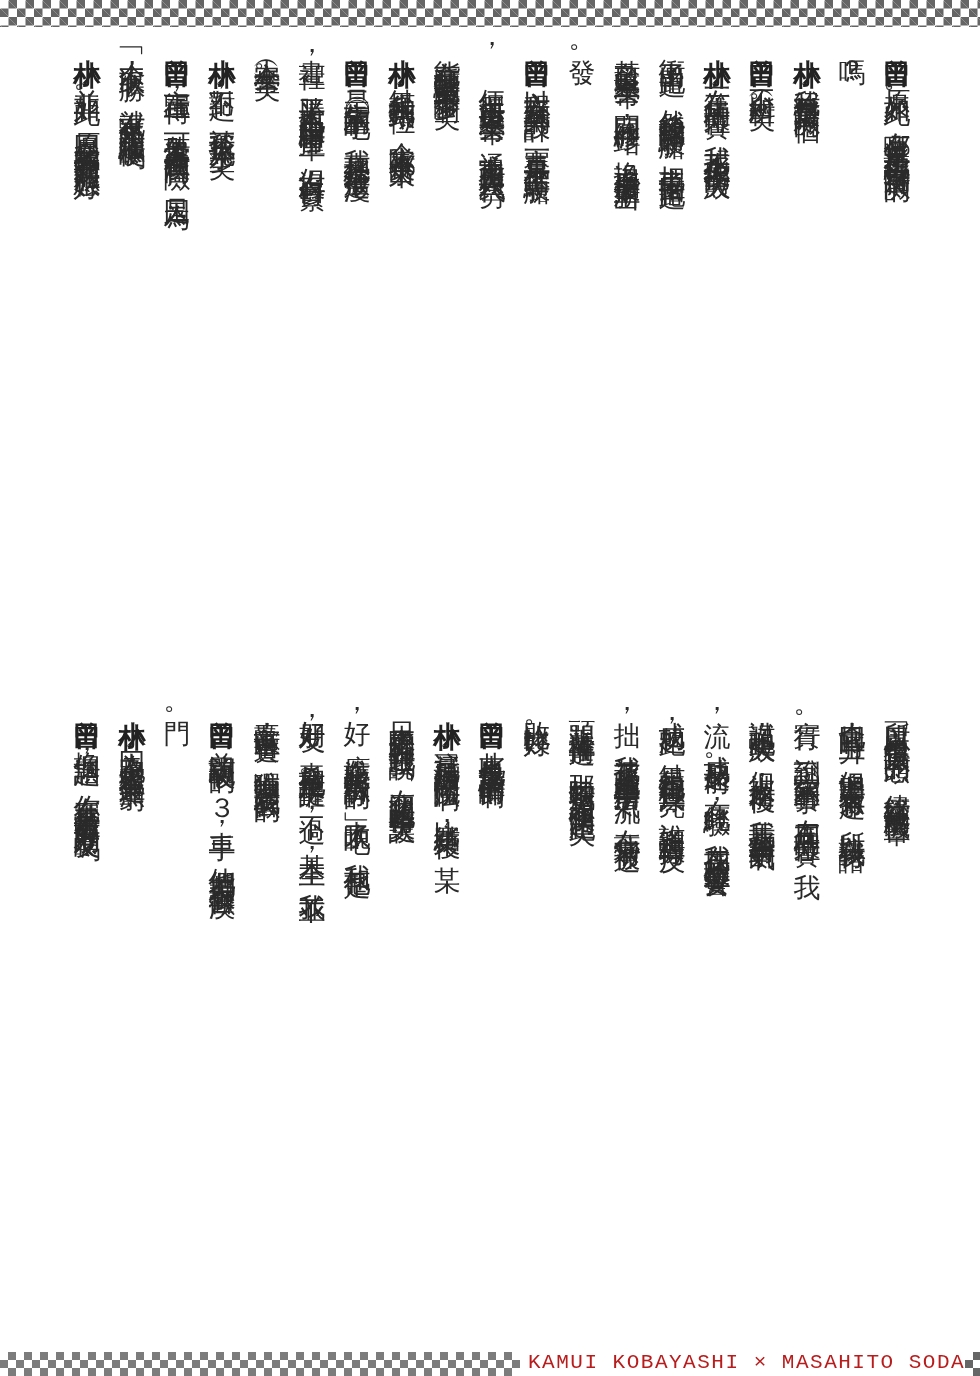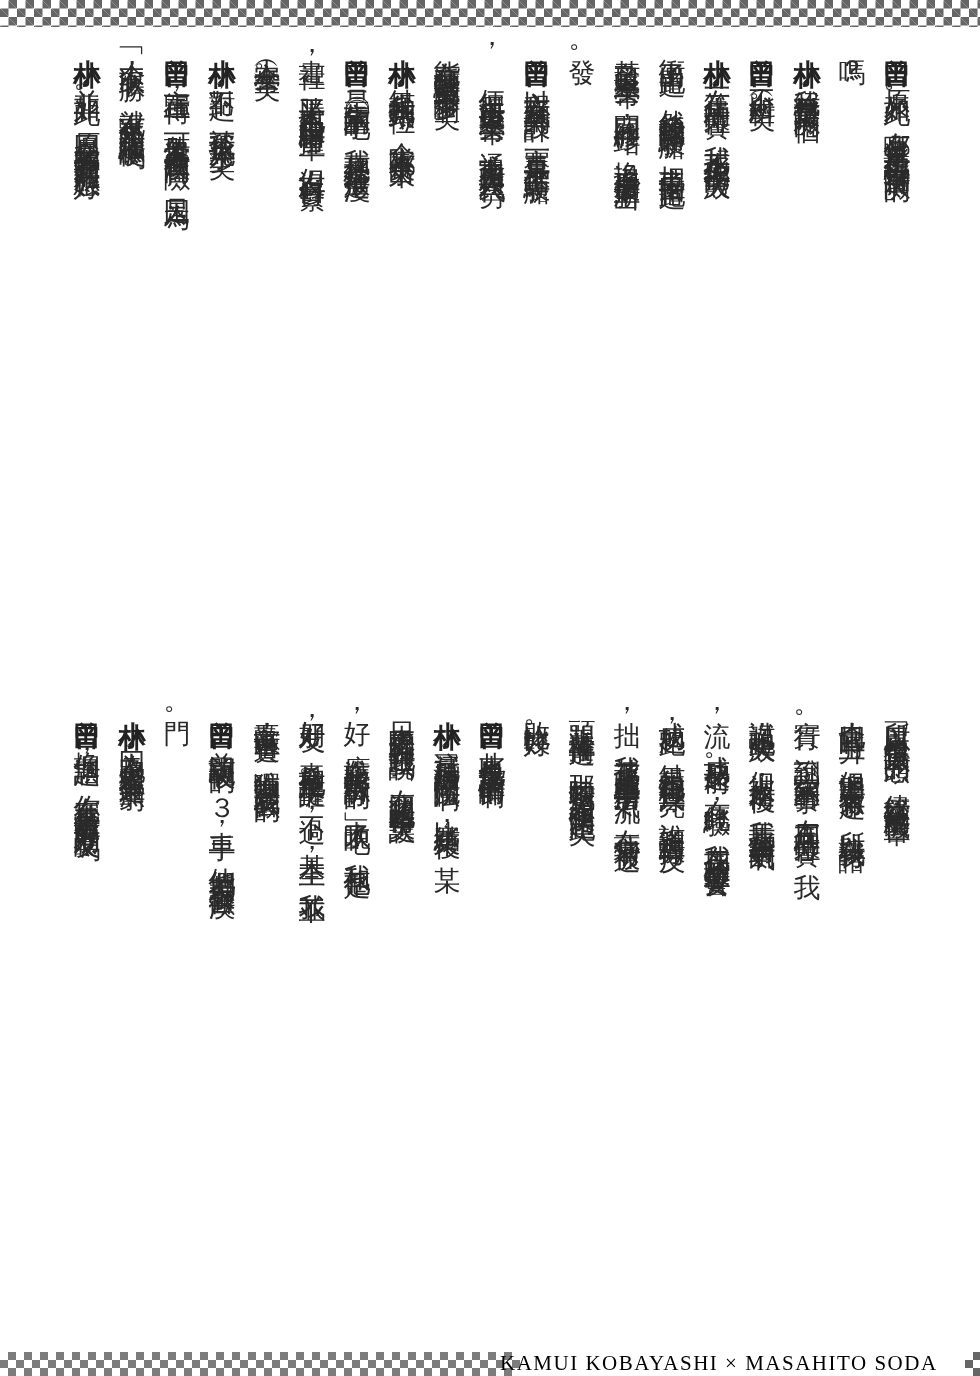--- a/index.html
+++ b/index.html
@@ -15,23 +15,23 @@
     background-color:#fff;
     background-image:
       linear-gradient(45deg, #666 25%, transparent 25%, transparent 75%, #666 75%),
       linear-gradient(45deg, #666 25%, transparent 25%, transparent 75%, #666 75%);
     background-size:16px 16px; background-position:0 0, 8px 8px; opacity:0.85; }
   .checker-bottom-right { position:absolute; left:965px; top:1352px; width:15px; height:24px;
     background-image:
       linear-gradient(45deg, #666 25%, transparent 25%, transparent 75%, #666 75%),
       linear-gradient(45deg, #666 25%, transparent 25%, transparent 75%, #666 75%);
     background-size:16px 16px; background-position:0 0, 8px 8px; }
-  .footer-title { position:absolute; left:500px; top:1350px; height:26px; width:440px;
-    font-family:Liberation Serif, serif; font-size:21px;
-    letter-spacing:1.5px; color:#000000; line-height:26px; white-space:nowrap; }
+  .footer-title { position:absolute; left:528px; top:1350px; height:26px; width:440px;
+    font-family:Liberation Mono, monospace; font-size:21px;
+    letter-spacing:1.5px; color:#b91c1c; line-height:26px; white-space:nowrap; }
   .block { position:absolute; top:38px; height:620px; right:60px; left:58px;
     writing-mode:vertical-rl; text-orientation:upright; }
   .block.bottom { top:700px; height:620px; }
   .col { display:block; font-size:27px; line-height:45px; letter-spacing:3.2px; white-space:nowrap; }
   .speaker { font-family:"DejaVu Sans","Liberation Sans",sans-serif; font-weight:bold;
     display:inline-block; width:auto; margin-bottom:26px; letter-spacing:2px; color:#222; }
 </style>
 </head>
 <body>
 

